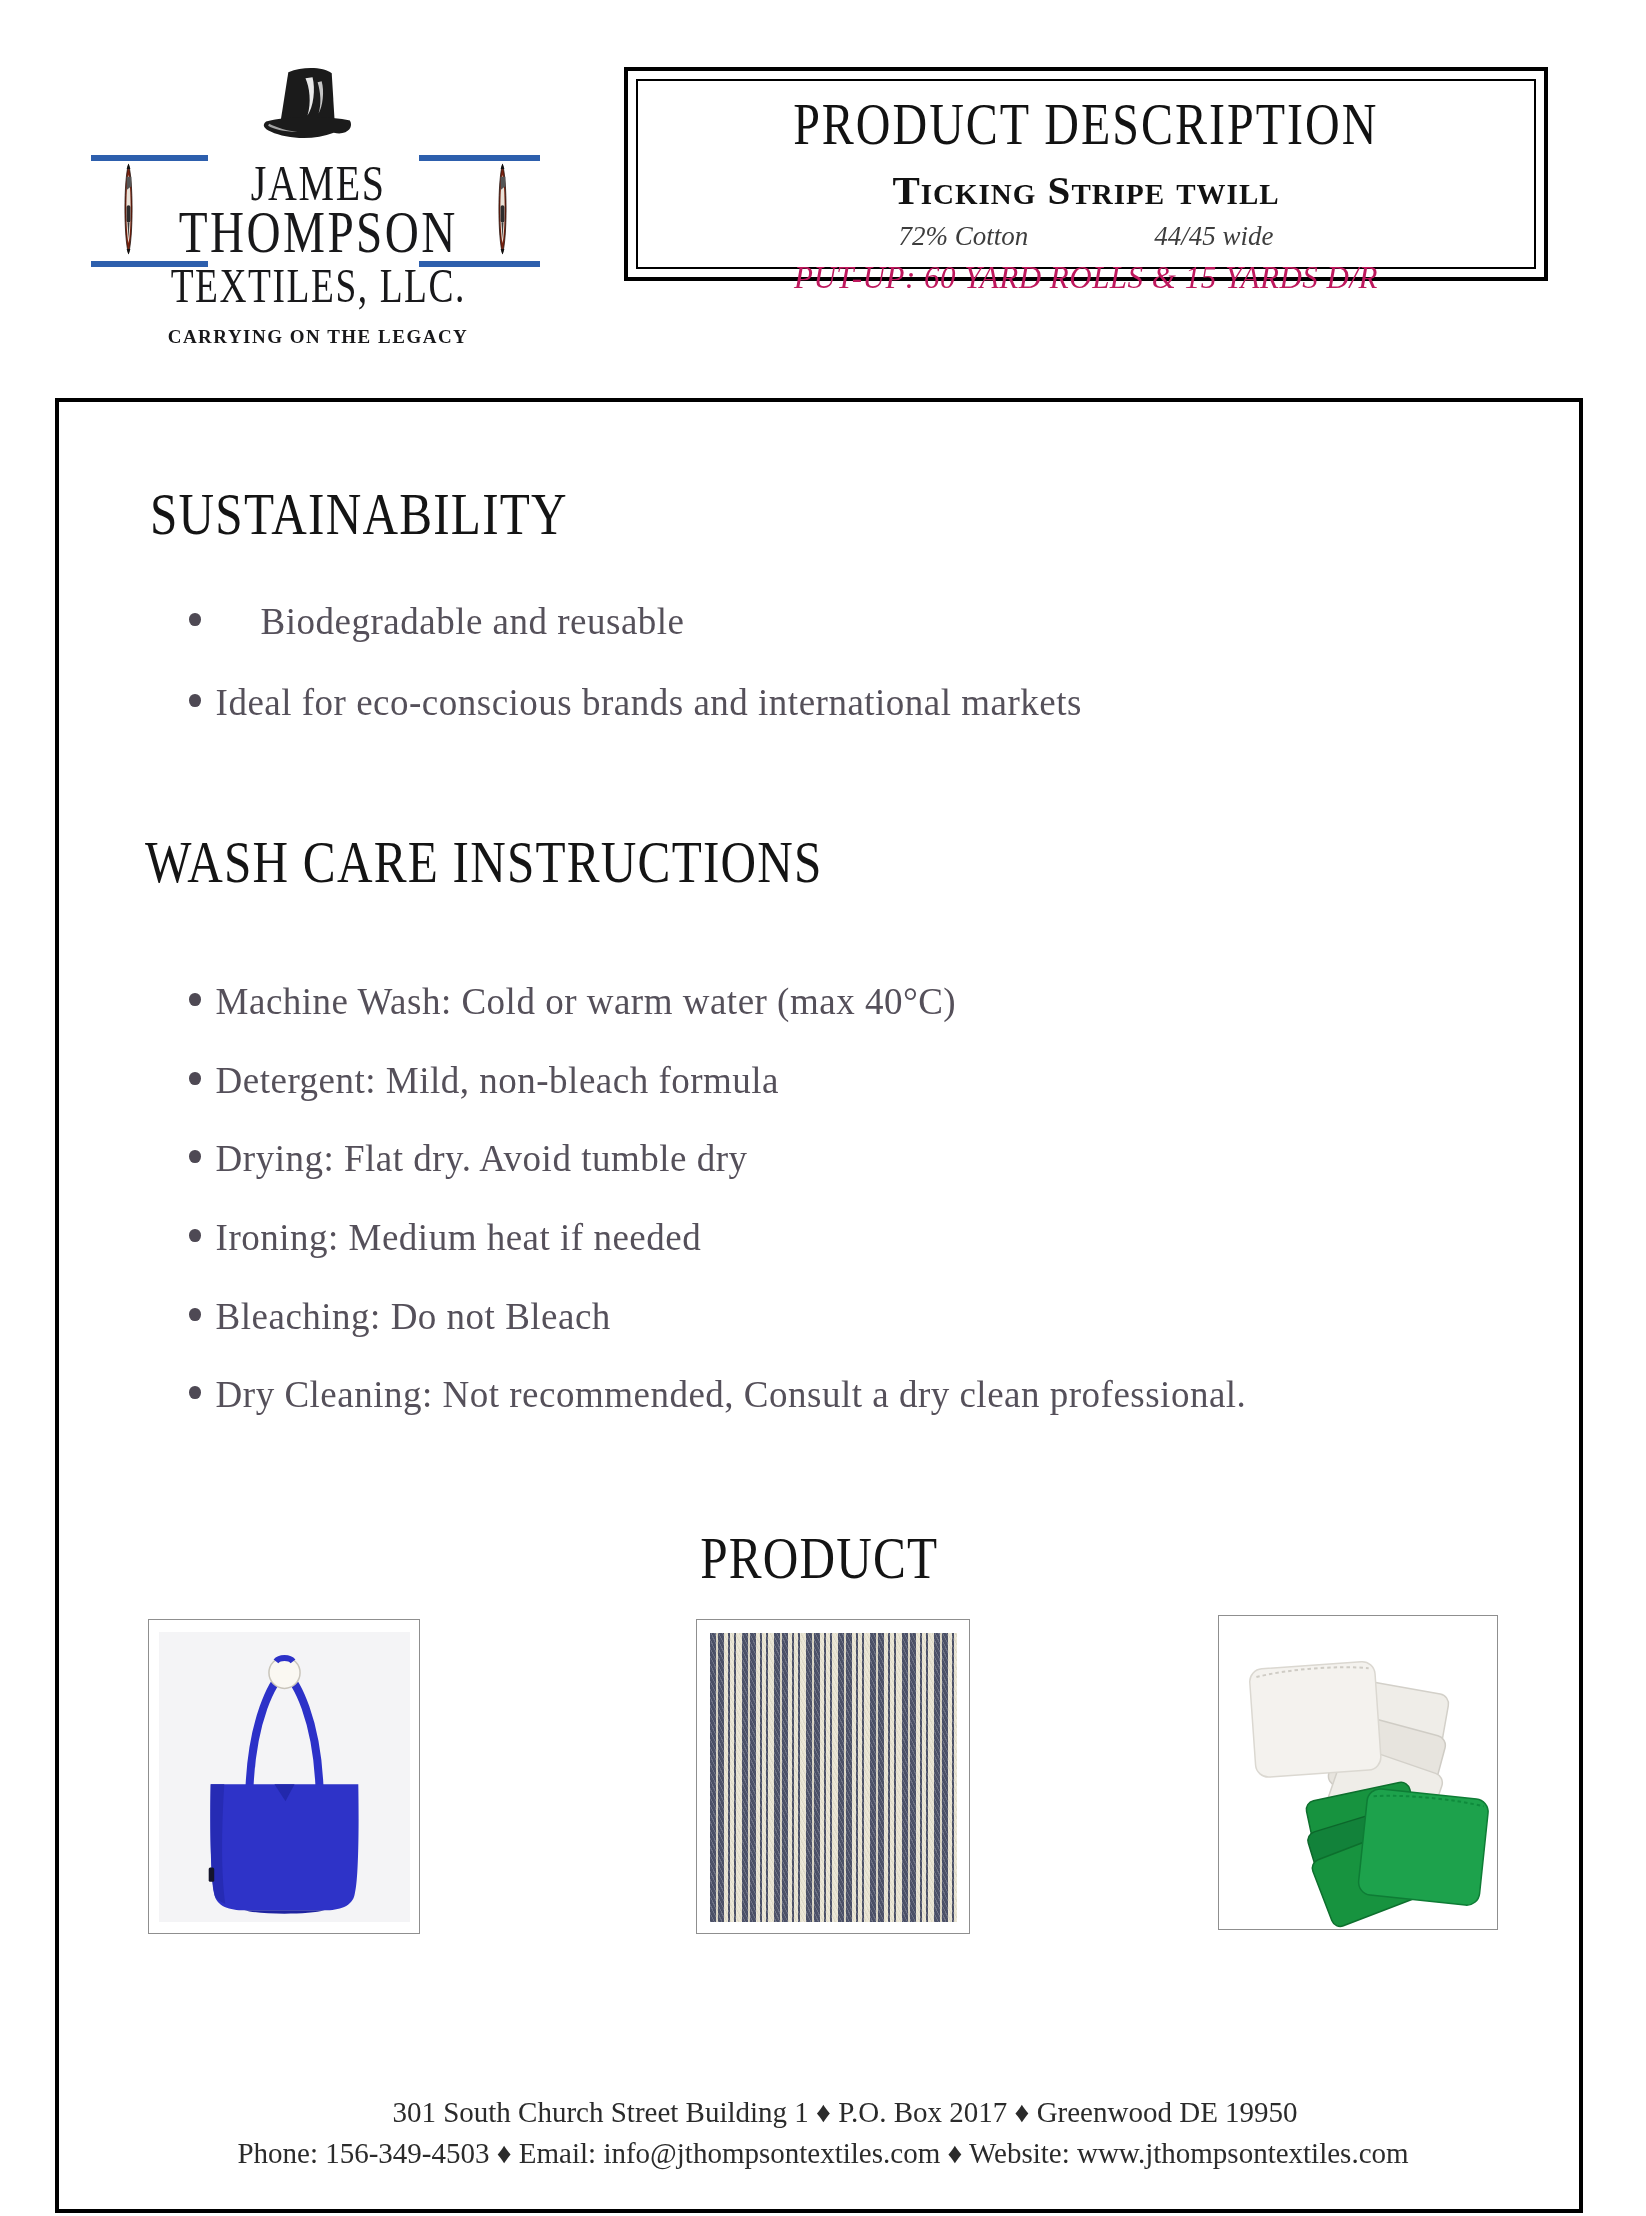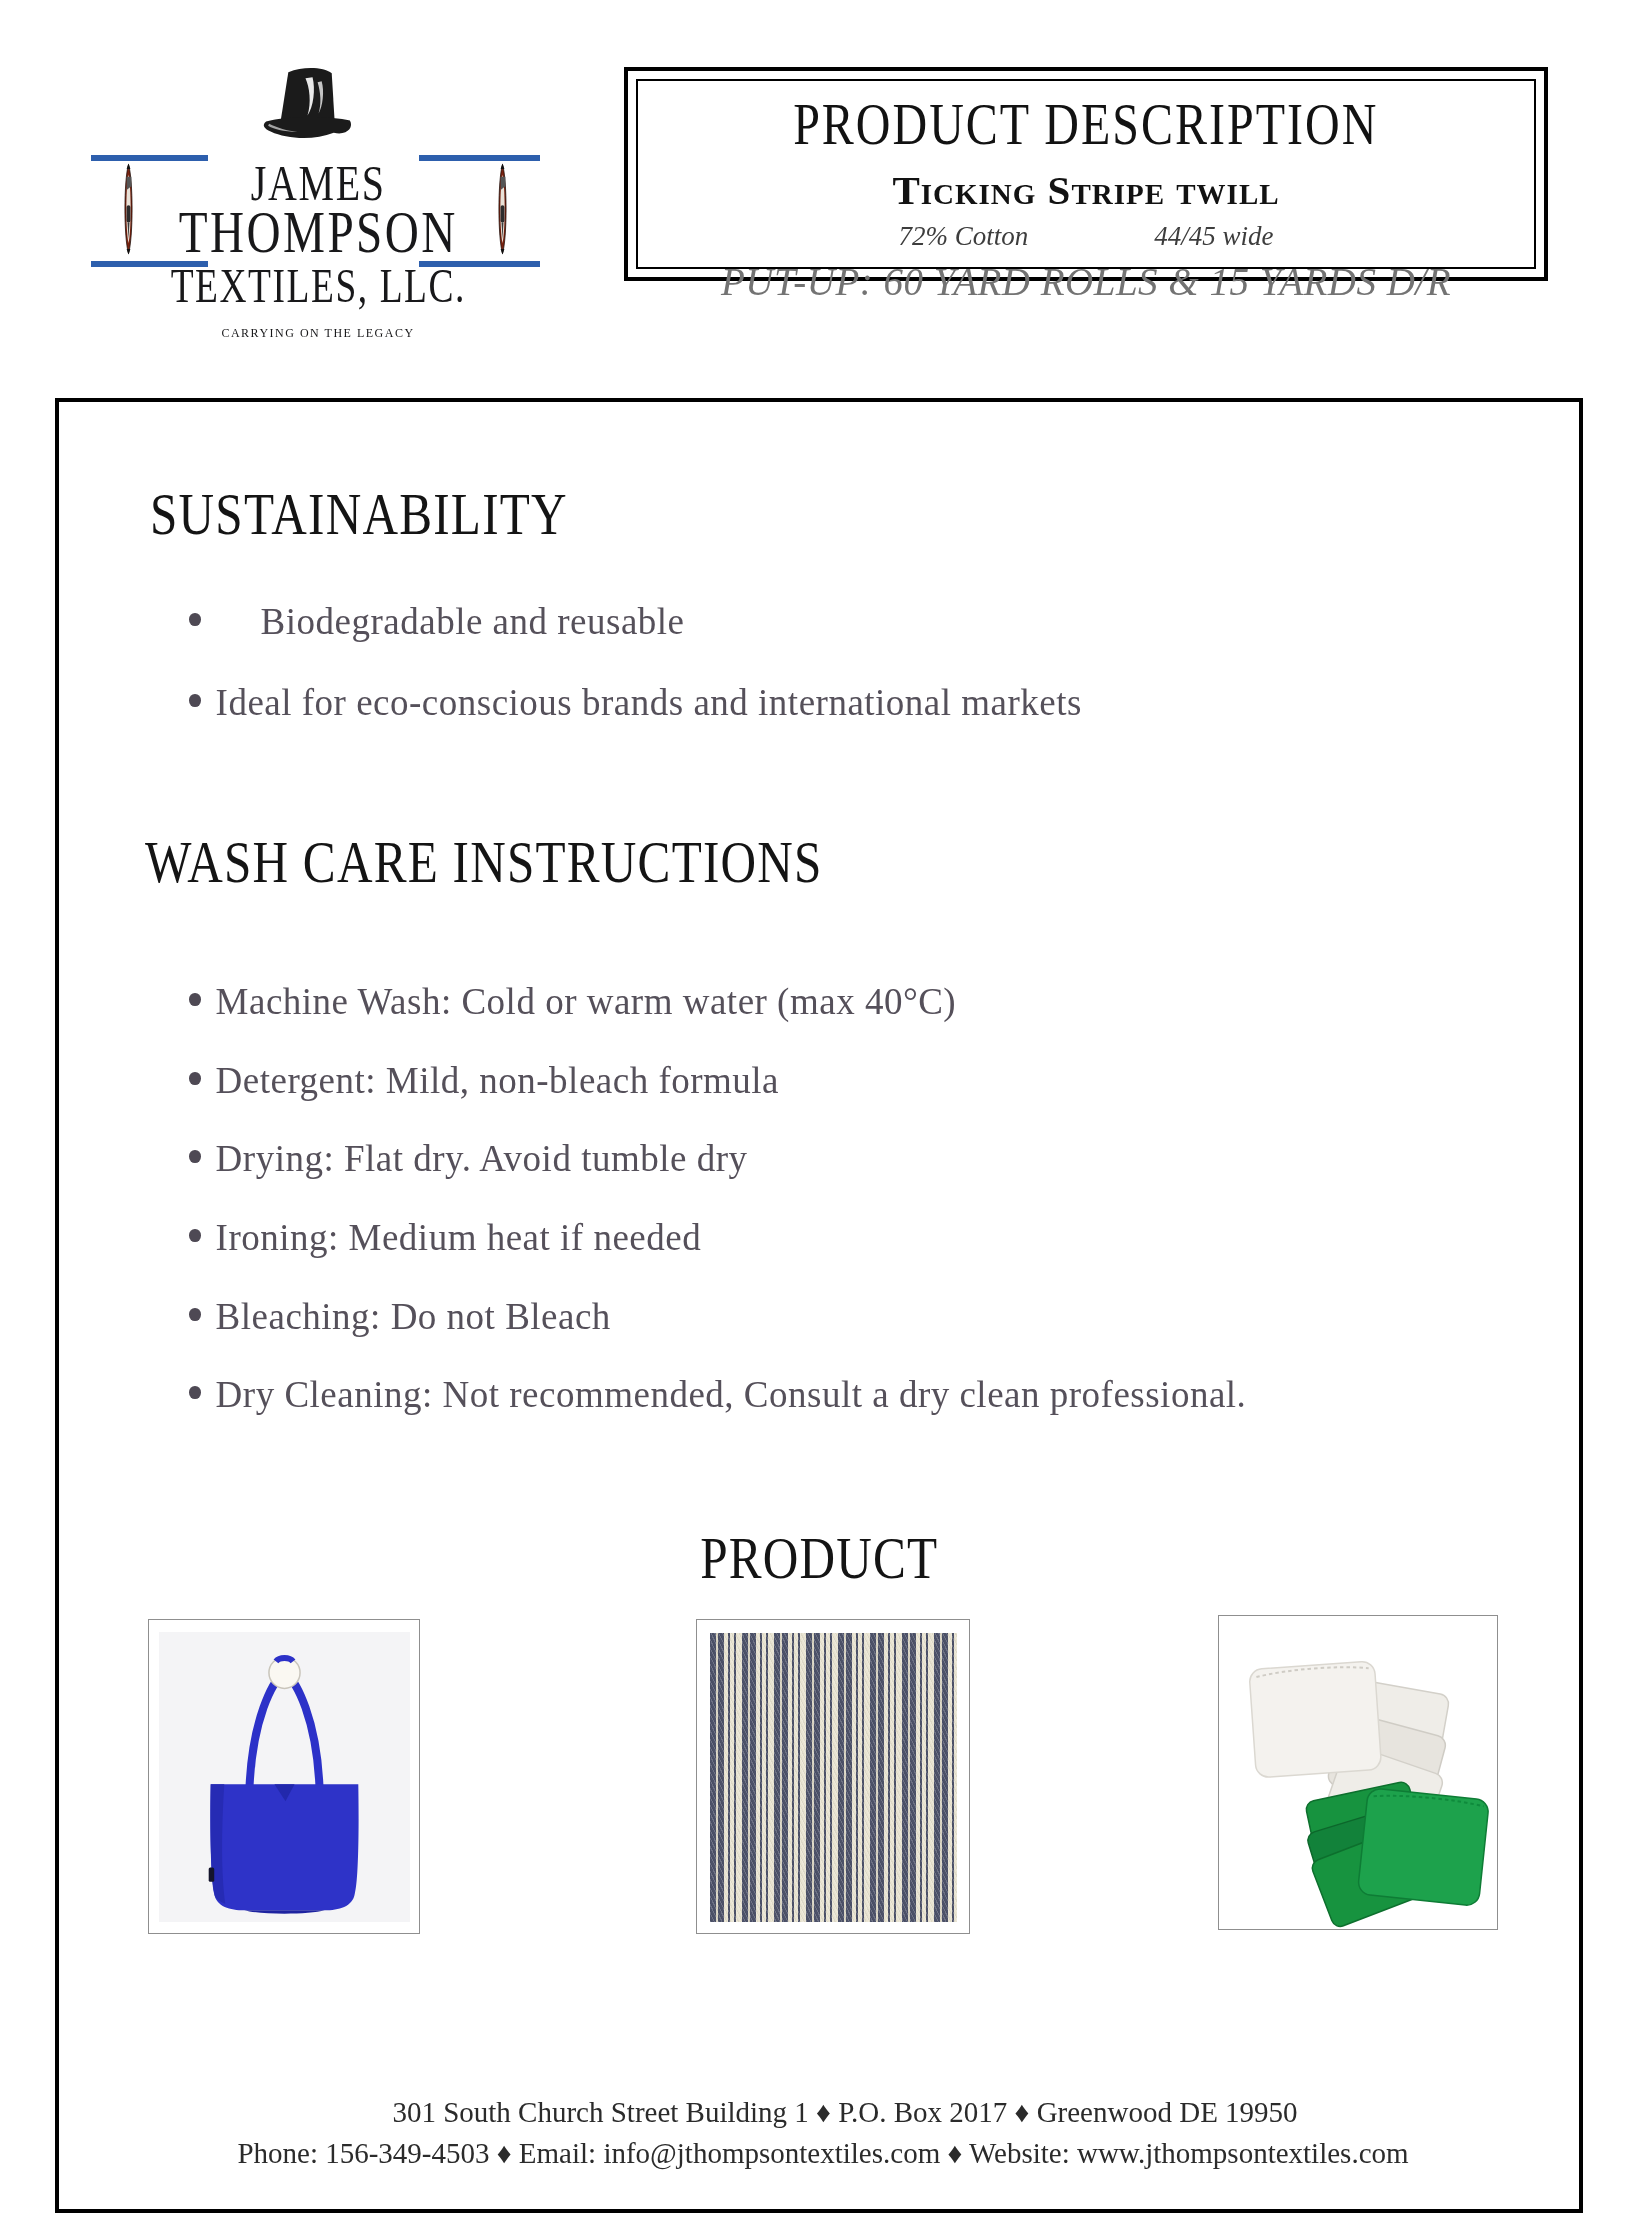--- a/index.html
+++ b/index.html
@@ -15,34 +15,34 @@
   .logo-wrap { left:71px; top:48px; width:494px; height:307px; }
   .logo-line { position:absolute; height:5.5px; background:#2d5fad; }
   .logo-text { position:absolute; width:100%; text-align:center; white-space:nowrap; line-height:1; color:#18181a; }
   .logo-text > span { display:inline-block; transform-origin:center bottom; }
   .lg-james    { top:110px; font-size:50px; }
   .lg-james    > span { transform:scaleX(0.80); letter-spacing:2px; }
   .lg-thompson { top:155px; font-size:59px; }
   .lg-thompson > span { transform:scaleX(0.80); letter-spacing:3px; }
   .lg-textiles { top:214px; font-size:48px; }
   .lg-textiles > span { transform:scaleX(0.78); letter-spacing:2px; }
-  .lg-tagline  { top:279px; font-size:12px; font-weight:normal; }
+  .lg-tagline  { top:279px; font-size:19px; font-weight:bold; }
   .lg-tagline  > span { letter-spacing:1.5px; }
 
   
   .desc-box { left:624px; top:67px; width:924px; height:214px; border:4.5px solid #000; background:#fff; }
   .desc-inner { position:absolute; left:8px; top:8px; right:8px; bottom:8px; border:2px solid #000; }
   .desc-title { position:absolute; left:0; top:23px; width:100%; text-align:center; font-size:60px; line-height:1; white-space:nowrap; }
   .desc-title > span { display:inline-block; transform:scaleX(0.80); transform-origin:center bottom; letter-spacing:2.5px; }
   .desc-name { position:absolute; left:0; top:99px; width:100%; text-align:center; font-size:41px; line-height:1;
                font-weight:bold; font-variant:small-caps; letter-spacing:1px; }
   .desc-specs { position:absolute; left:0; top:149px; width:100%; display:flex; justify-content:center; gap:126px;
                 font-size:27px; font-style:italic; color:#3d3d3d; line-height:1.2; }
-  .desc-putup { position:absolute; left:0; top:191px; width:100%; text-align:center; font-size:39px; line-height:1;
-                font-style:italic; color:#737373; letter-spacing:0.5px; }
+  .desc-putup { position:absolute; left:0; top:191px; width:100%; text-align:center; font-size:31px; line-height:1;
+                font-style:italic; color:#be185d; letter-spacing:0.5px; }
 
   
   .main-box { left:55px; top:398px; width:1528px; height:1815px; border:4px solid #000; background:#fff; }
 
   .section-heading { position:absolute; font-size:60px; line-height:1; white-space:nowrap; color:#141414; }
   .section-heading > span { display:inline-block; transform:scaleX(0.82); transform-origin:left bottom; letter-spacing:1.5px; }
   .heading-center { width:100%; text-align:center; }
   .heading-center > span { transform-origin:center bottom; }
 
   .bullet-row { position:absolute; left:130px; display:flex; align-items:flex-start; }

